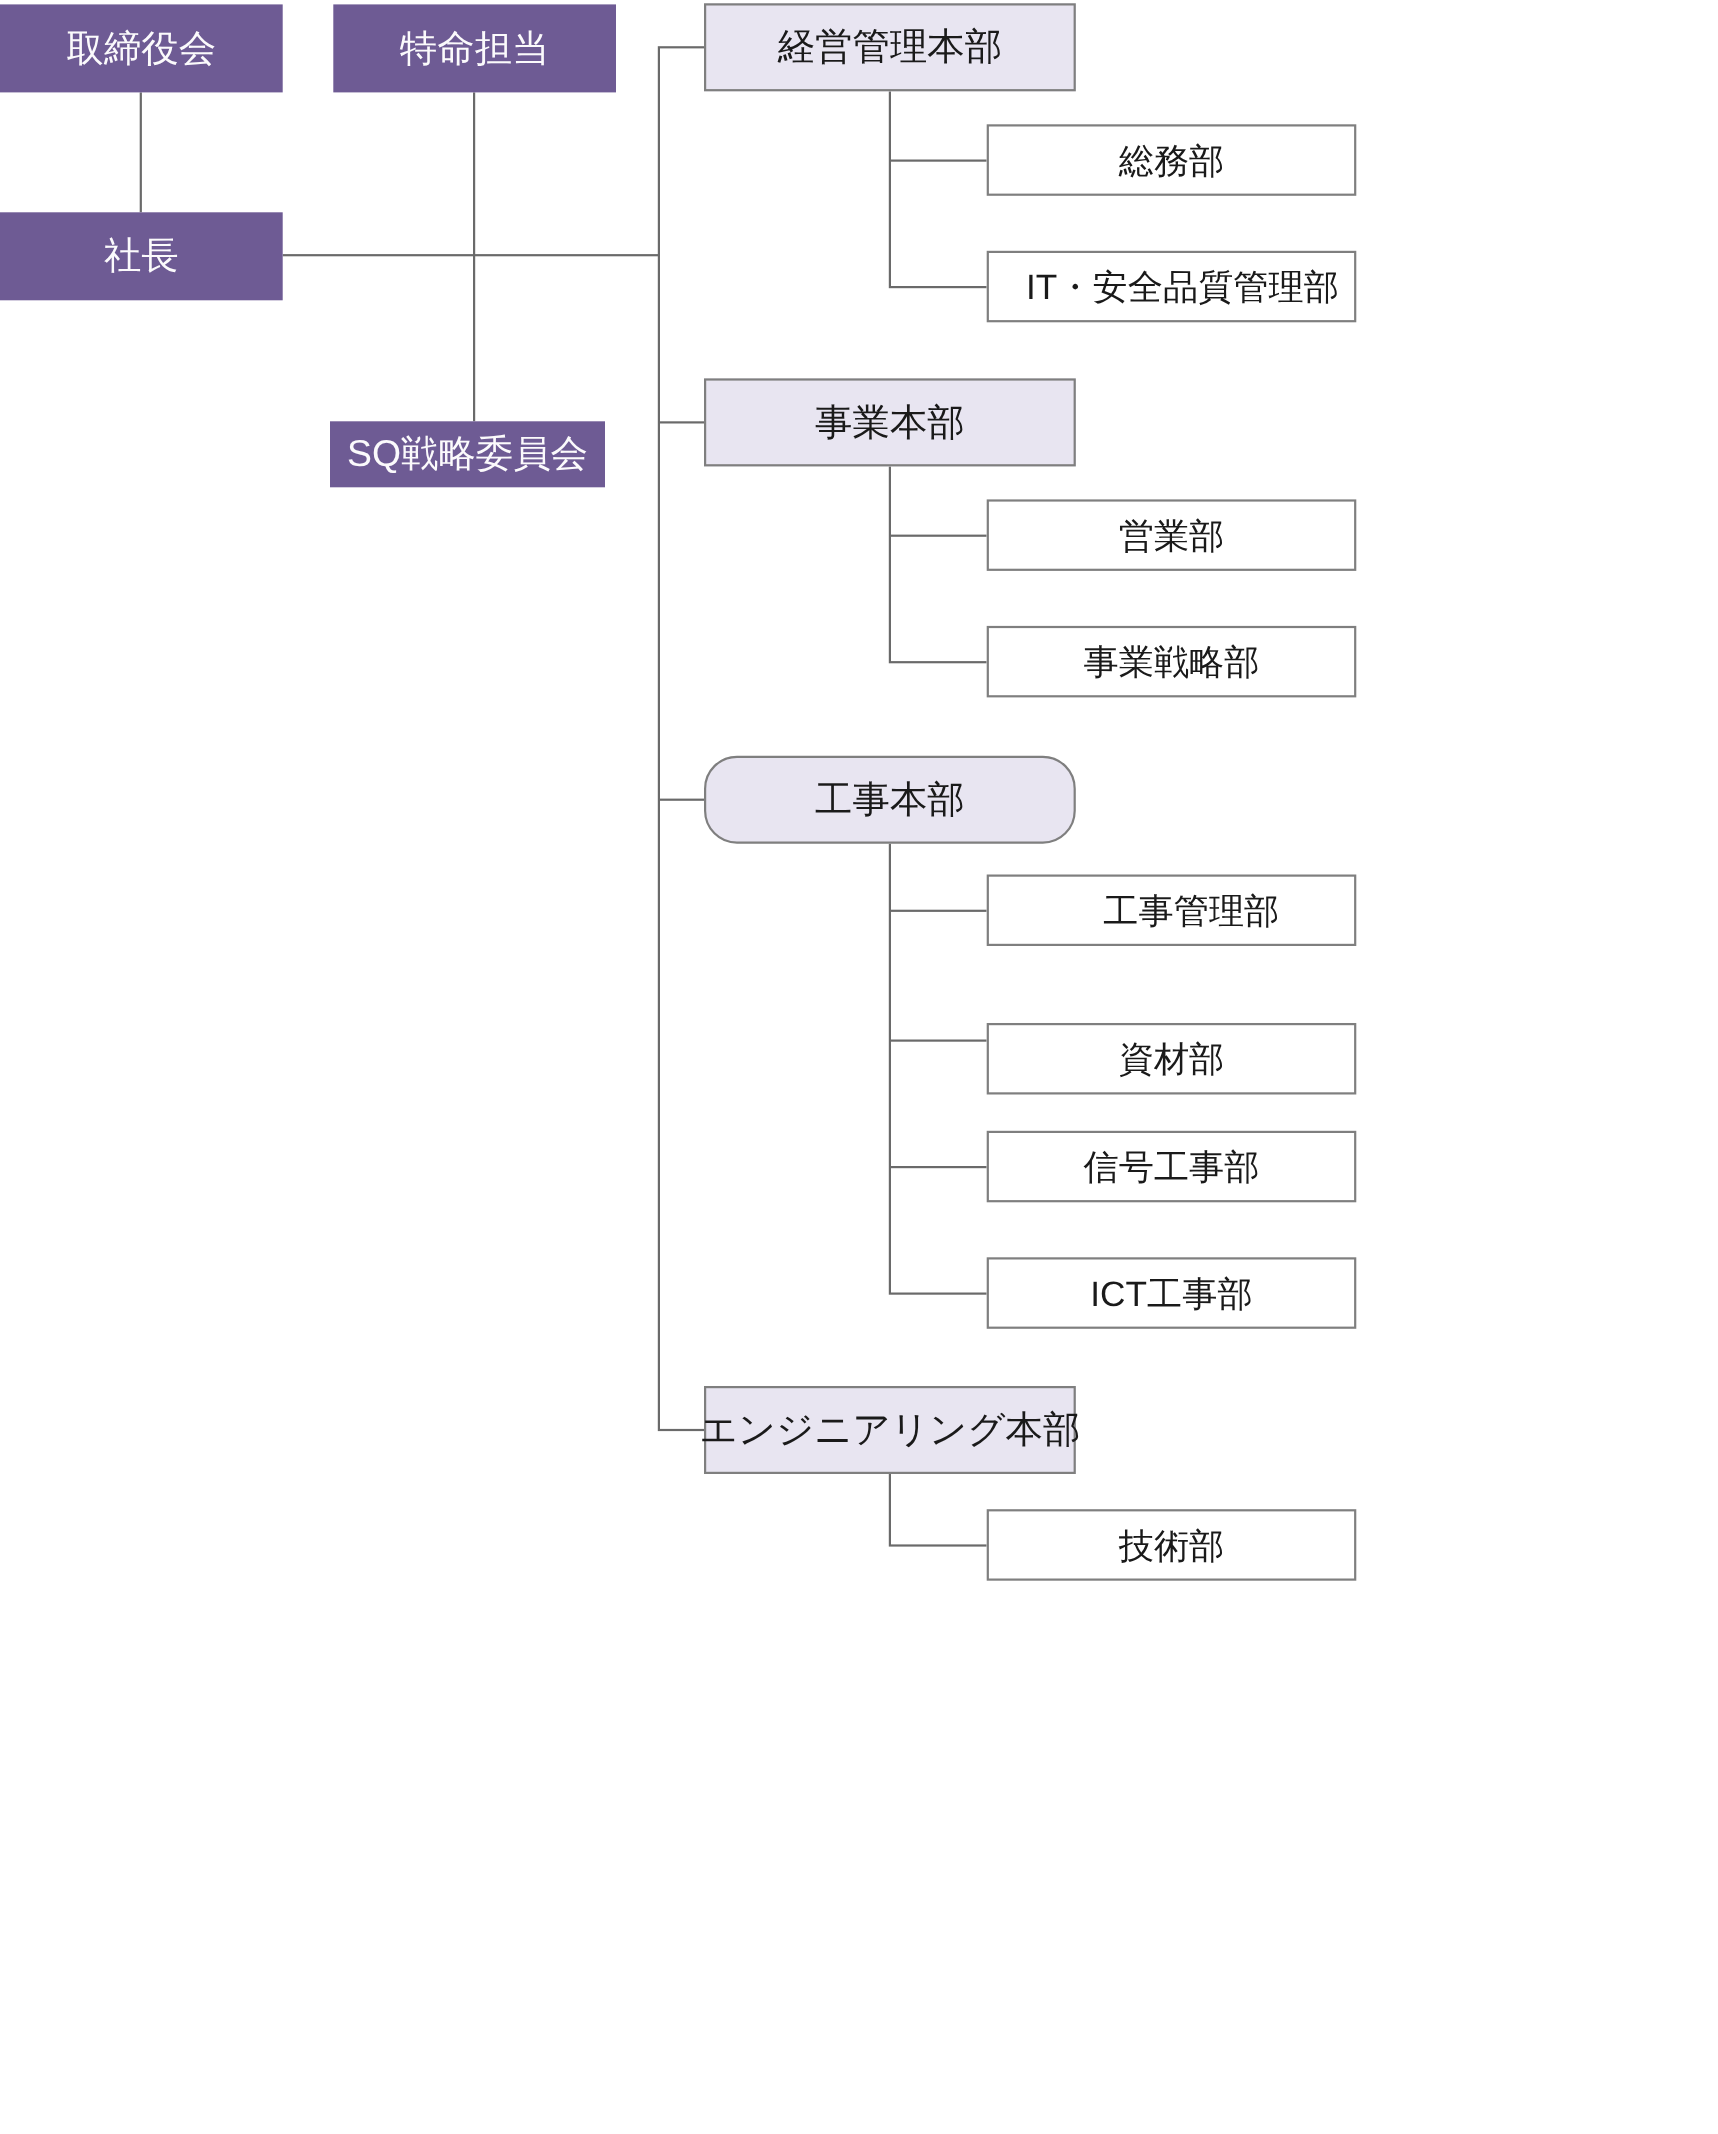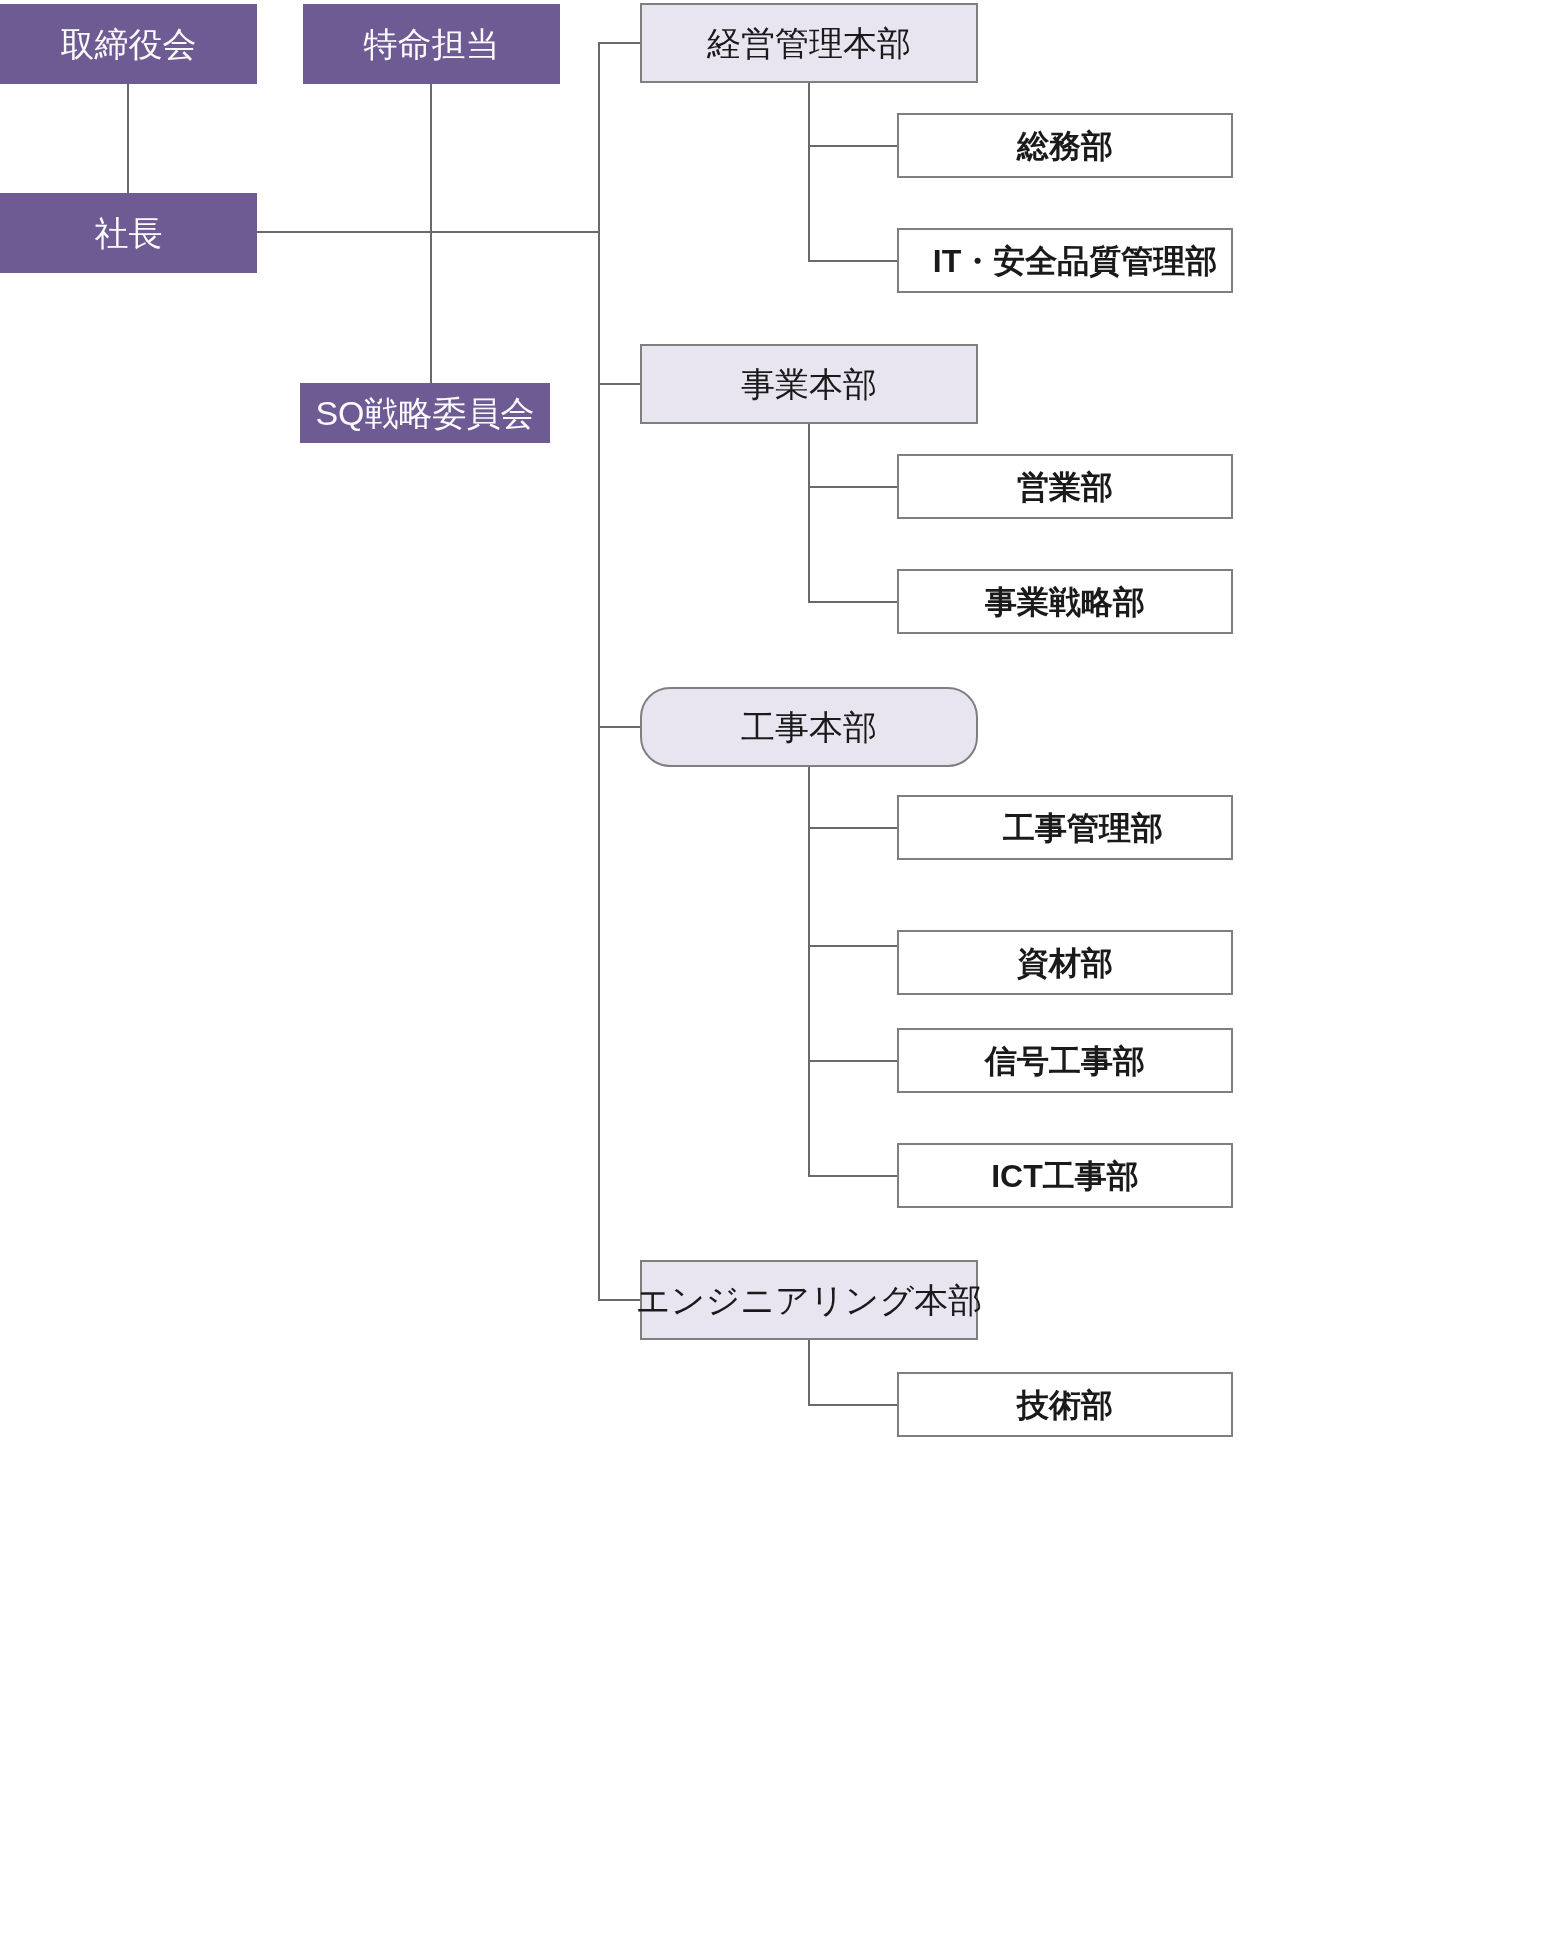--- a/index.html
+++ b/index.html
@@ -37,21 +37,20 @@
     background:var(--c-division);
     border:2px solid var(--c-border);
     color:var(--c-text);
     font-size:34px;
   }
   .node.department{
     background:var(--c-dept);
     border:2px solid var(--c-border);
     color:var(--c-text);
     font-size:32px;
-    font-weight:bold;
   }
   .cline{
     position:absolute;
     background:var(--c-line);
   }
 </style>
 </head>
 <body>
 
 <div id="canvas">

